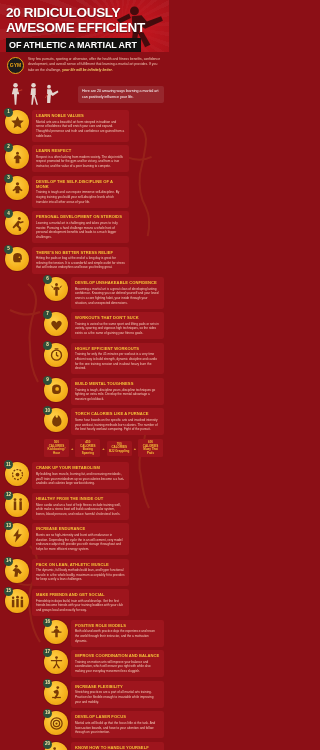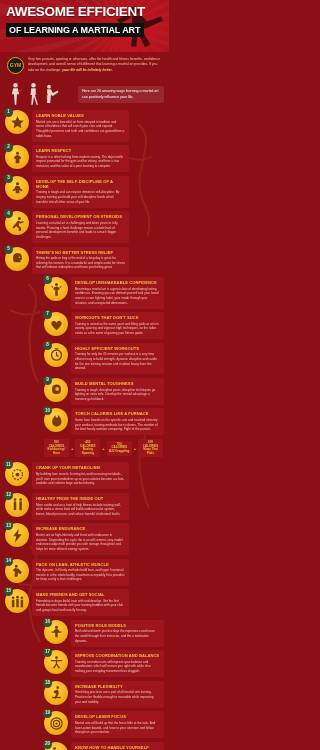--- a/index.html
+++ b/index.html
@@ -153,22 +153,23 @@
     <div class="hdr-glow"></div>
     <svg class="kick-fig" viewBox="0 0 60 54">
       <g fill="#2a0a0a" opacity="0.88">
         <circle cx="26" cy="10" r="5"></circle>
         <path d="M23 16 L34 15 L40 22 L56 16 L58 21 L38 30 L33 27 L31 36 L24 36 Z"></path>
         <path d="M24 36 L30 36 L28 50 L22 50 Z"></path>
         <path d="M30 35 L36 34 L44 48 L38 51 Z"></path>
         <path d="M22 18 L10 24 L6 20 L20 13 Z"></path>
       </g>
     </svg>
+    <div class="title1">20 RIDICULOUSLY</div>
     <div class="title2">AWESOME EFFICIENT</div>
-    <div class="title-bar">OF LEARNING A MARTIAL ART</div>
+    <div class="title-bar">OF ATHLETIC A MARTIAL ART</div>
   </div>
 
   <div class="intro">
     <div class="intro-badge">GYM</div>
     <div class="intro-text">
       <span>Very few pursuits, sporting or otherwise, offer the health and fitness benefits, confidence development, and overall sense of fulfillment that learning a martial art provides. If you take on the challenge, </span><b>your life will be infinitely better.</b>
     </div>
   </div>
 
   <div class="figstrip">

